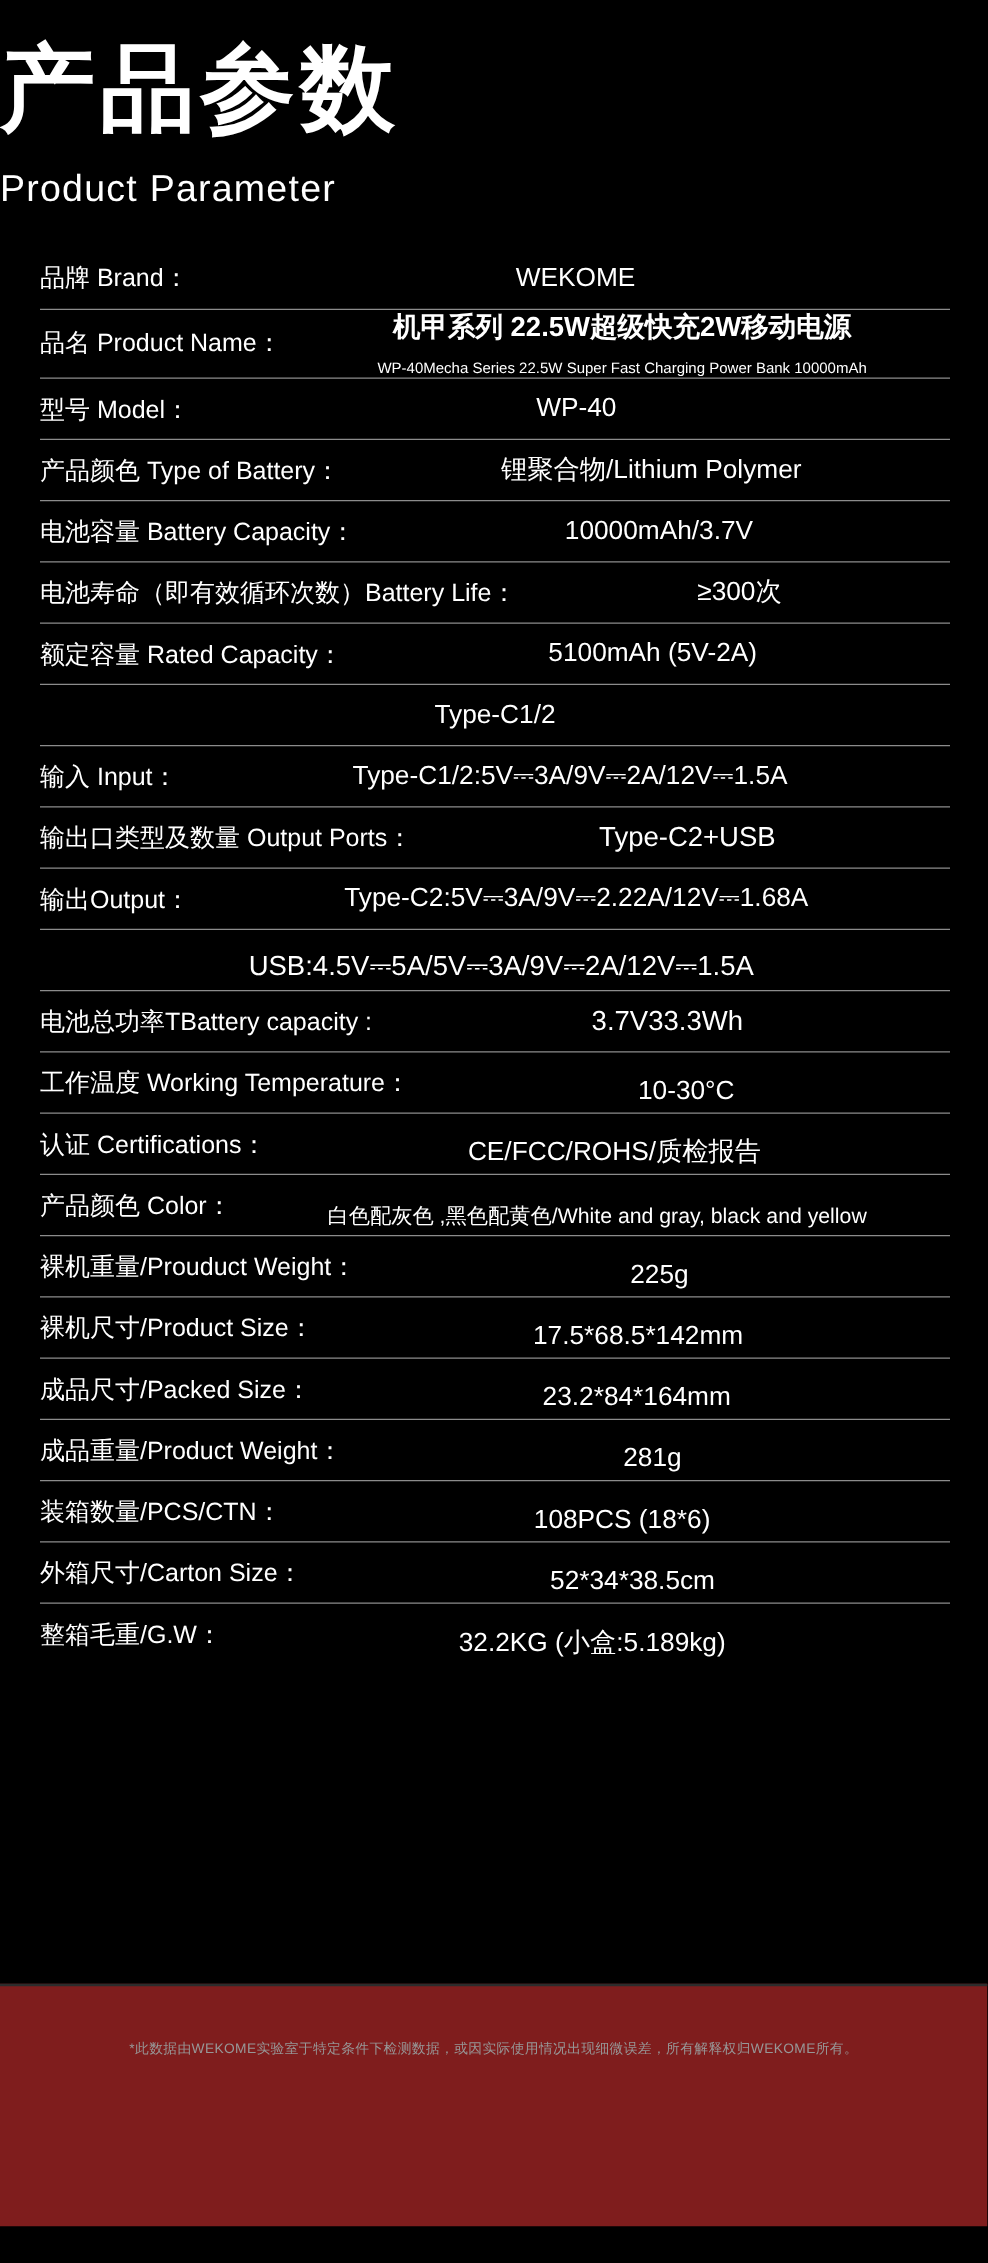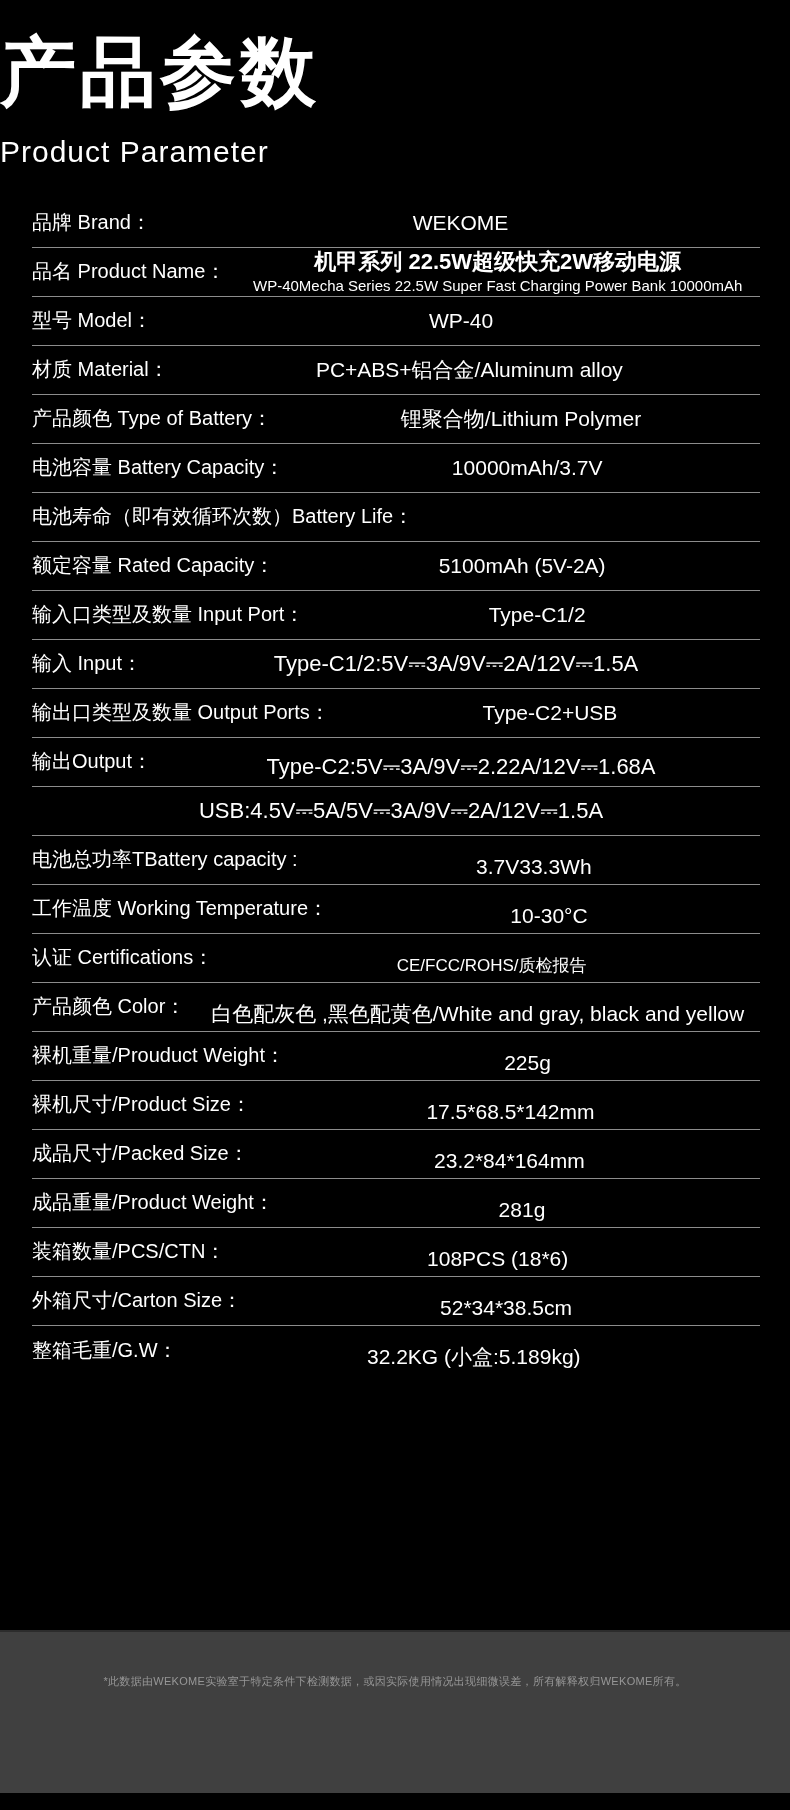--- a/index.html
+++ b/index.html
@@ -42,35 +42,35 @@
     text-align: center;
   }
   .spec-value {
     font-size: 21px;
     text-align: center;
     flex: 1 1 auto;
     line-height: 1.25;
   }
   
   .spec-row:nth-child(2) .spec-value-main { font-size: 22px; font-weight: 700; }
-  .spec-row:nth-child(2) .spec-value-sub  { font-size: 15px; font-weight: 400; margin-top: 2px; }
+  .spec-row:nth-child(2) .spec-value-sub  { font-size: 12px; font-weight: 400; margin-top: 12px; }
   
   .spec-row:nth-child(10) .spec-value,
   .spec-row:nth-child(12) .spec-value,
   .spec-row:nth-child(13) .spec-value { font-size: 22px; }
   
   .spec-row:nth-child(12) .spec-value { padding-top: 10px; }
   .spec-row:nth-child(n+14) .spec-value { padding-top: 14px; }
   .spec-row:nth-child(16) .spec-value { font-size: 17px; padding-top: 16px; }
   .footer {
     margin-top: 255px;
-    height: 163px;
+    height: 194px;
     box-sizing: border-box;
     border-top: 2px solid #2c2c2c;
-    background: #404040;
+    background: #7f1d1d;
     text-align: center;
     padding-top: 42px;
   }
   .footer-note {
     font-size: 11px;
     color: #979797;
     letter-spacing: 0.3px;
   }
 </style>
 </head>
@@ -95,48 +95,44 @@
         <div class="spec-value-sub">WP-40Mecha Series 22.5W Super Fast Charging Power Bank 10000mAh</div>
       </div>
     </div>
     <div class="spec-row">
       <div class="spec-label">型号 Model：</div>
       <div class="spec-value">
         <div class="spec-value-main">WP-40</div>
       </div>
     </div>
     <div class="spec-row">
-      <div class="spec-label">材质 Material：</div>
-      <div class="spec-value">
-        <div class="spec-value-main">PC+ABS+铝合金/Aluminum alloy</div>
-      </div>
-    </div>
-    <div class="spec-row">
       <div class="spec-label">产品颜色 Type of Battery：</div>
       <div class="spec-value">
         <div class="spec-value-main">锂聚合物/Lithium Polymer</div>
       </div>
     </div>
     <div class="spec-row">
       <div class="spec-label">电池容量 Battery Capacity：</div>
       <div class="spec-value">
         <div class="spec-value-main">10000mAh/3.7V</div>
       </div>
     </div>
     <div class="spec-row">
       <div class="spec-label">电池寿命（即有效循环次数）Battery Life：</div>
+      <div class="spec-value">
+        <div class="spec-value-main">≥300次</div>
+      </div>
     </div>
     <div class="spec-row">
       <div class="spec-label">额定容量 Rated Capacity：</div>
       <div class="spec-value">
         <div class="spec-value-main">5100mAh (5V-2A)</div>
       </div>
     </div>
     <div class="spec-row">
-      <div class="spec-label">输入口类型及数量 Input Port：</div>
       <div class="spec-value">
         <div class="spec-value-main">Type-C1/2</div>
       </div>
     </div>
     <div class="spec-row">
       <div class="spec-label">输入 Input：</div>
       <div class="spec-value">
         <div class="spec-value-main">Type-C1/2:5V⎓3A/9V⎓2A/12V⎓1.5A</div>
       </div>
     </div>

